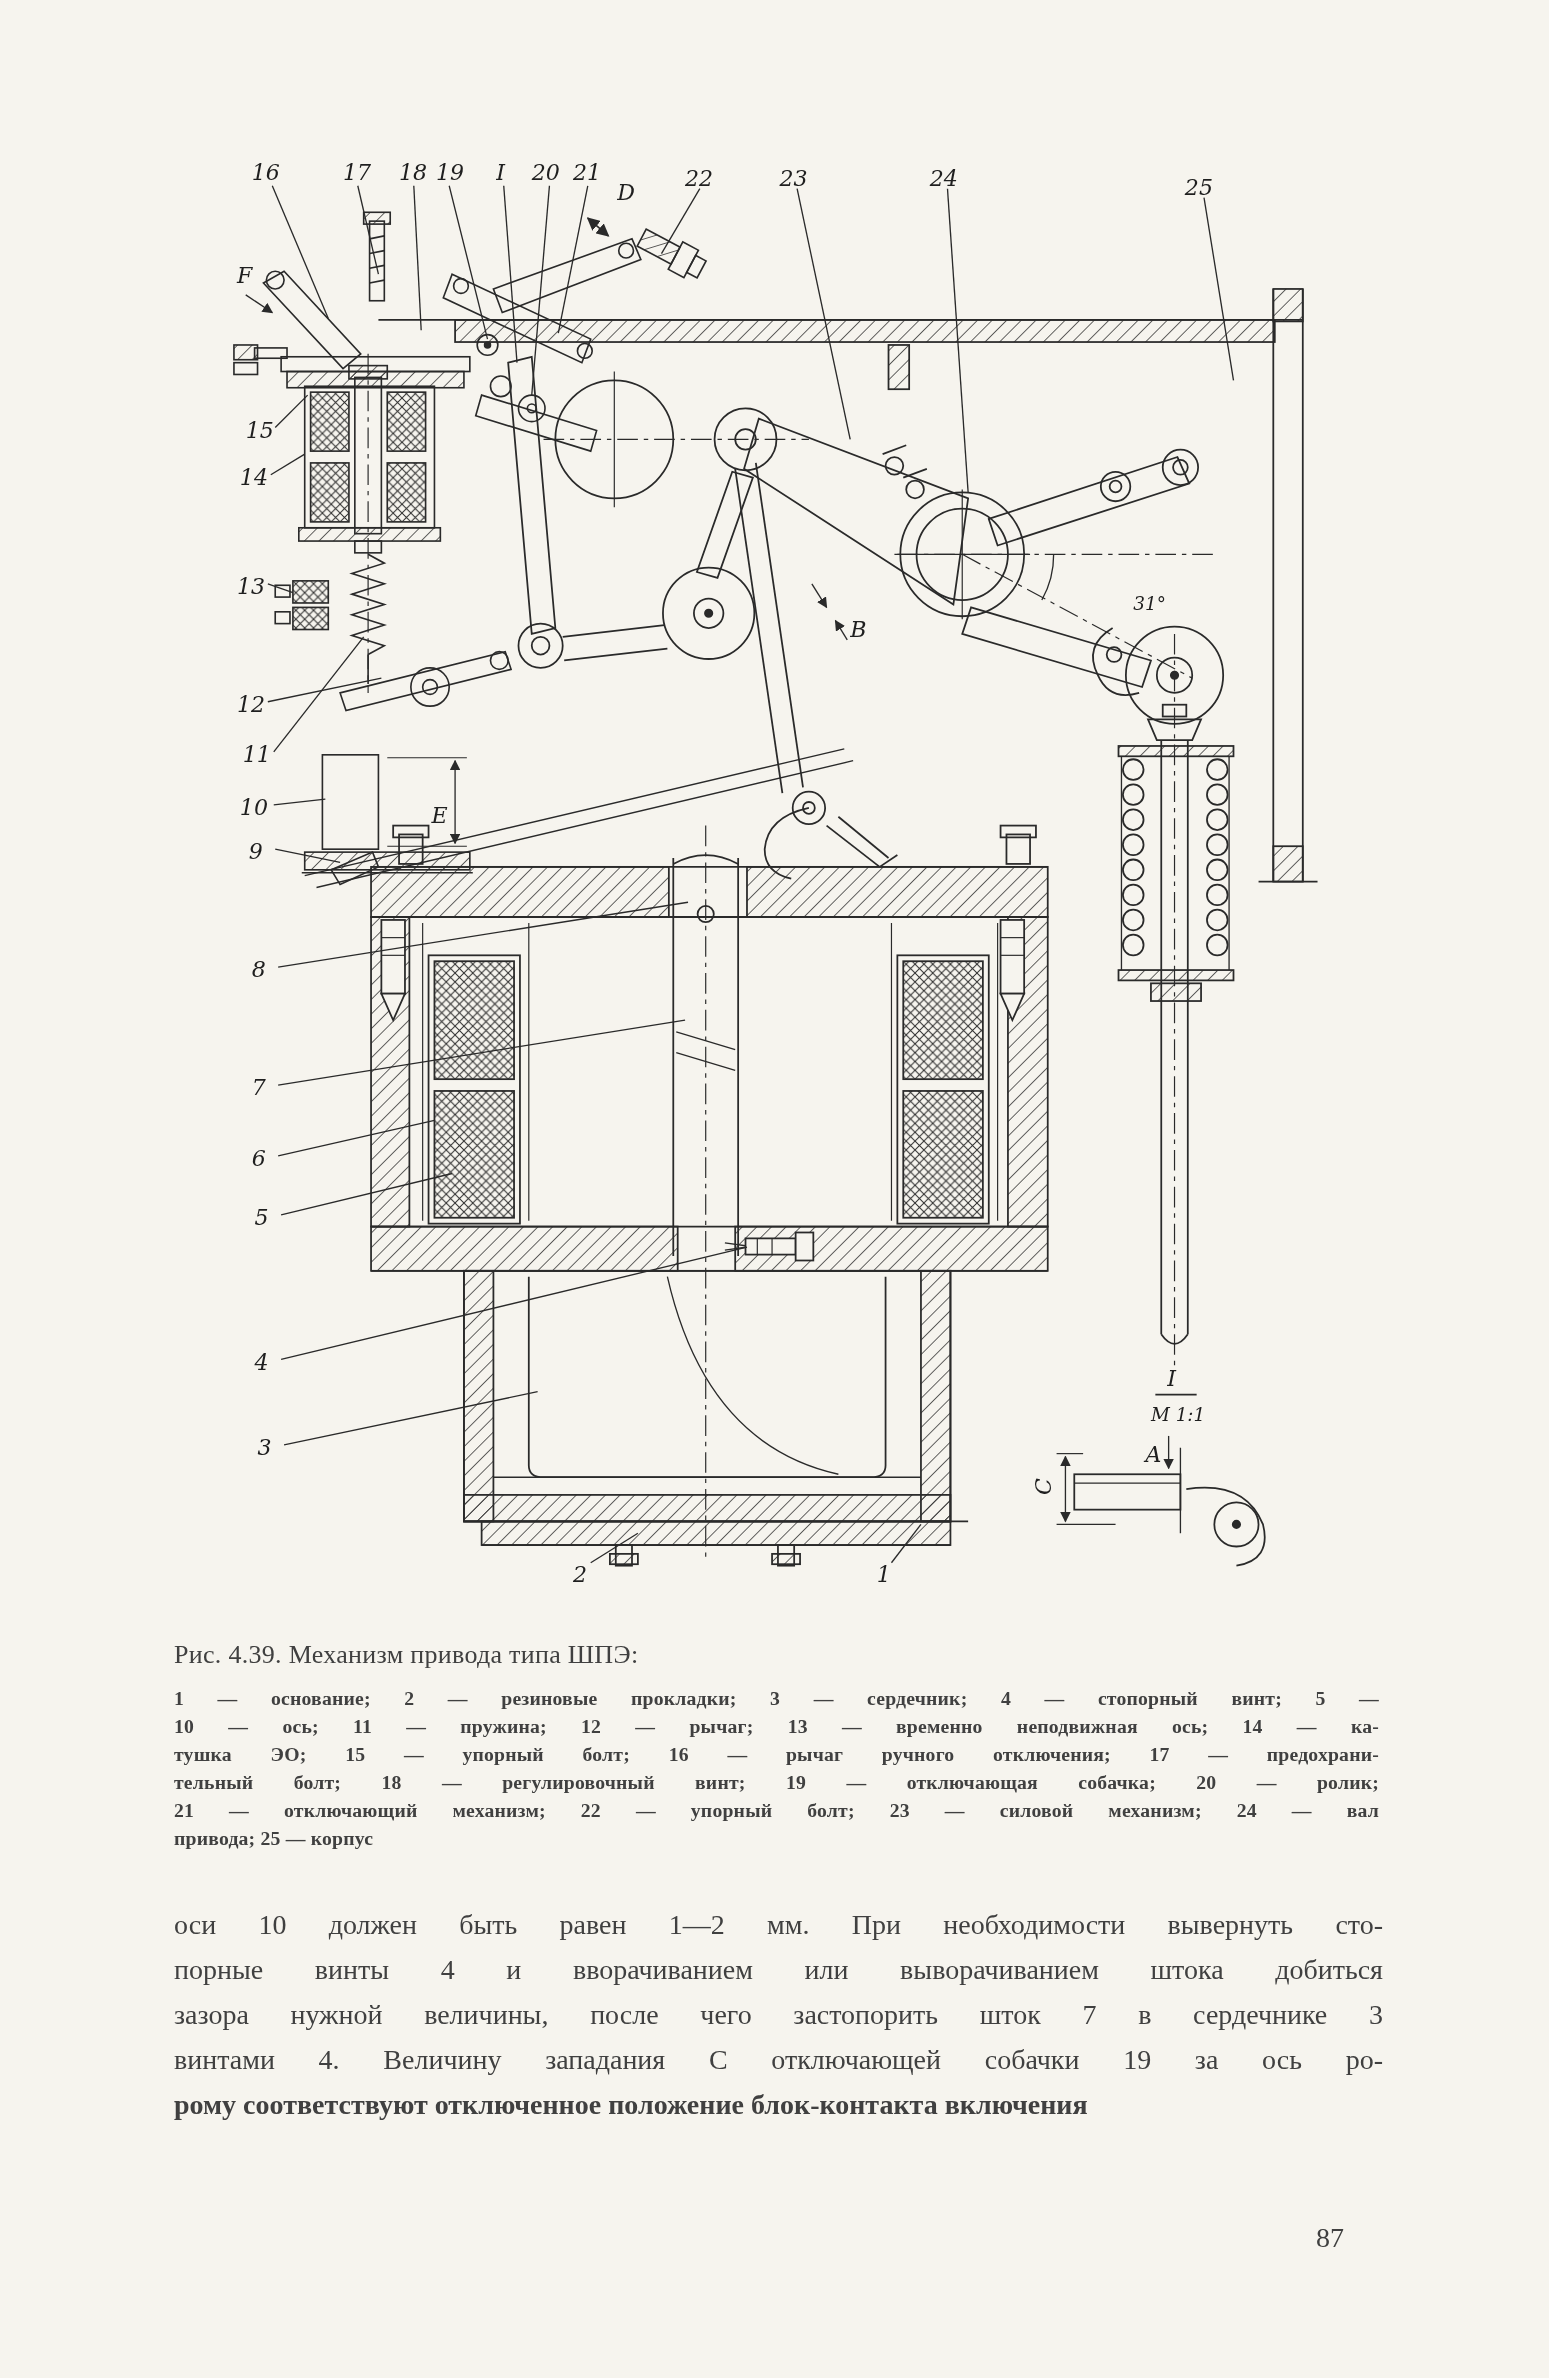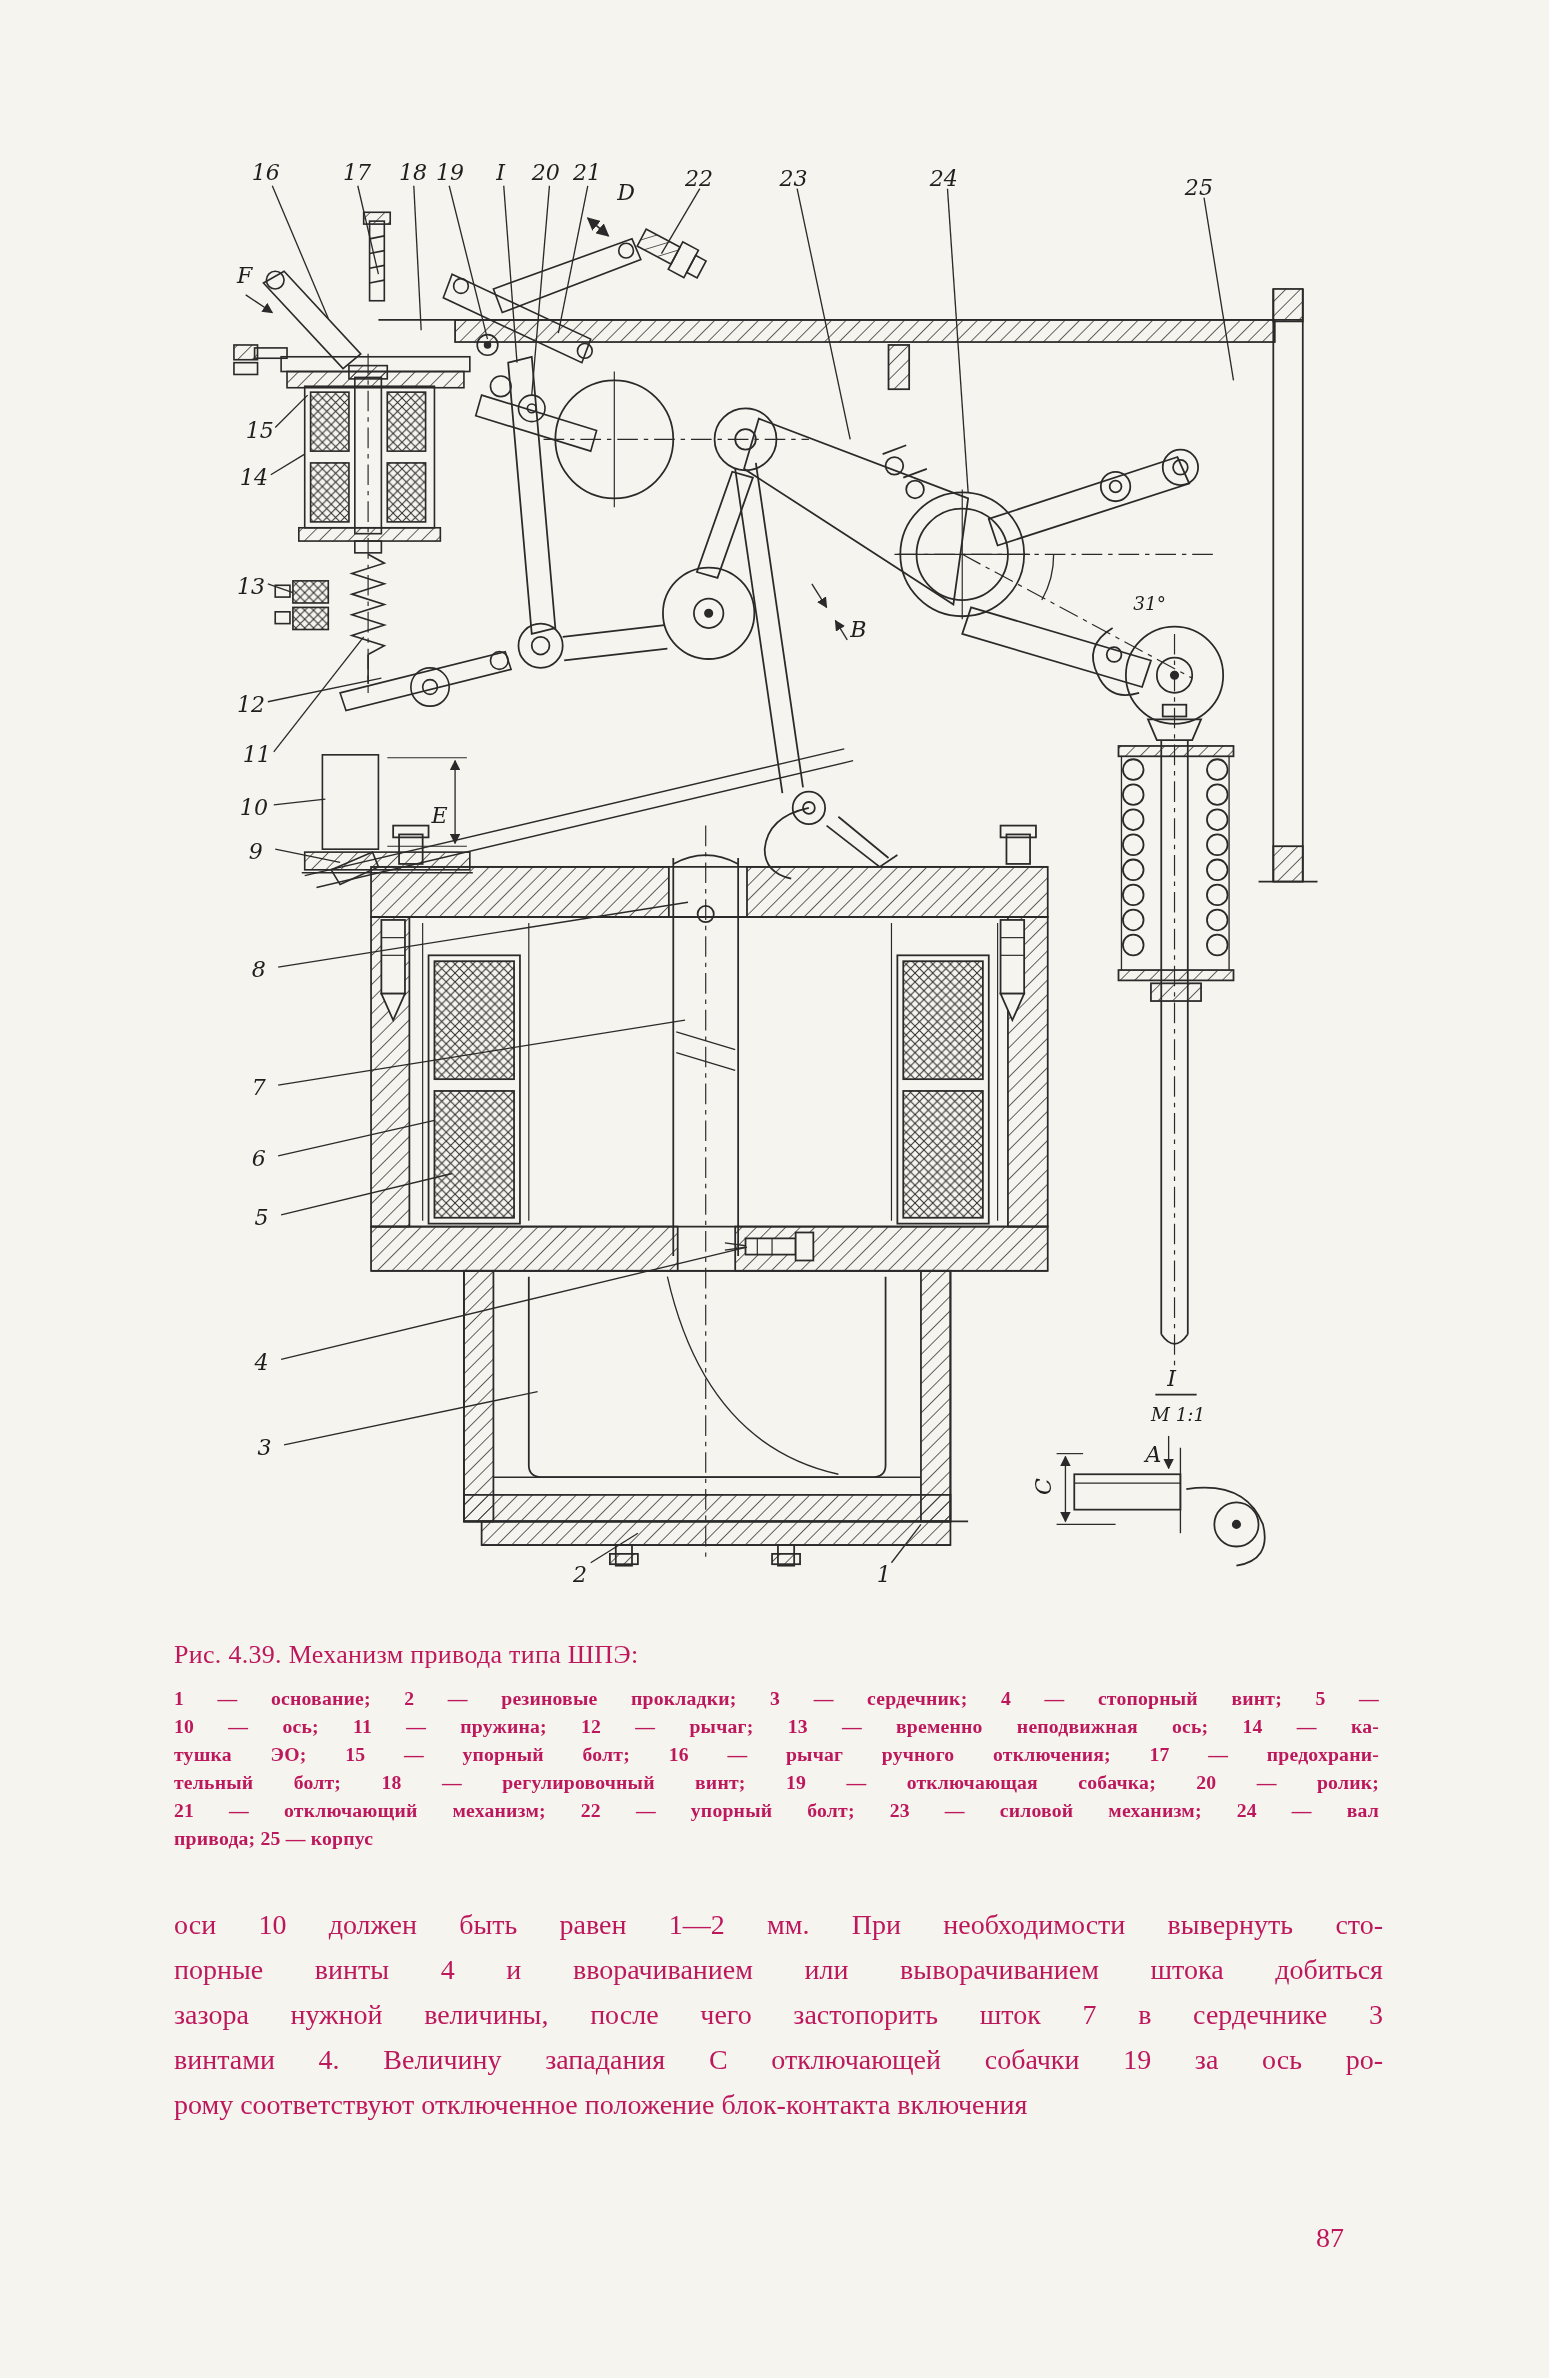--- a/index.html
+++ b/index.html
@@ -1,30 +1,30 @@
 <!DOCTYPE html>
 <html style="font-size:15px"><head>
 <meta charset="utf-8">
 <style>
   html,body{margin:0;padding:0;background:#e9e7e1;}
   .page{
     position:relative;width:1550px;height:2379px;margin:0 auto;
-    background:#f6f4ee;color:#be185d;
+    background:#f6f4ee;color:#404040;
     font-family:"Liberation Serif",serif;overflow:hidden;
   }
   svg.drawing{position:absolute;left:0;top:0;width:1550px;height:1604px;}
   svg text{font-family:"DejaVu Serif",serif;font-style:italic;fill:#1f1f1f;font-size:15px;}
   svg text.small{font-size:12.5px;}
   .caption{position:absolute;left:174px;top:1640px;font-size:26px;letter-spacing:0.3px;}
   .legend{position:absolute;left:174px;top:1684px;width:1205px;font-size:19.7px;font-weight:600;line-height:28px;letter-spacing:0.2px;}
   .legend .jl{text-align:justify;text-align-last:justify;}
   .legend .ll{text-align:left;}
   .body-text{position:absolute;left:174px;top:1902px;width:1209px;font-size:28px;line-height:45px;}
   .body-text .jl{text-align:justify;text-align-last:justify;}
-  .body-text .ll{text-align:left;}
+  .body-text .ll{text-align:left;font-weight:bold;}
   .page-number{position:absolute;left:1316px;top:2222px;font-size:28px;}
 </style>
 </head>
 <body>
 
 <div class="page">
 
   <svg class="drawing" viewBox="0 0 1034 1088">
     <defs>
       <pattern id="h45" patternUnits="userSpaceOnUse" width="7" height="7" patternTransform="rotate(45)">

